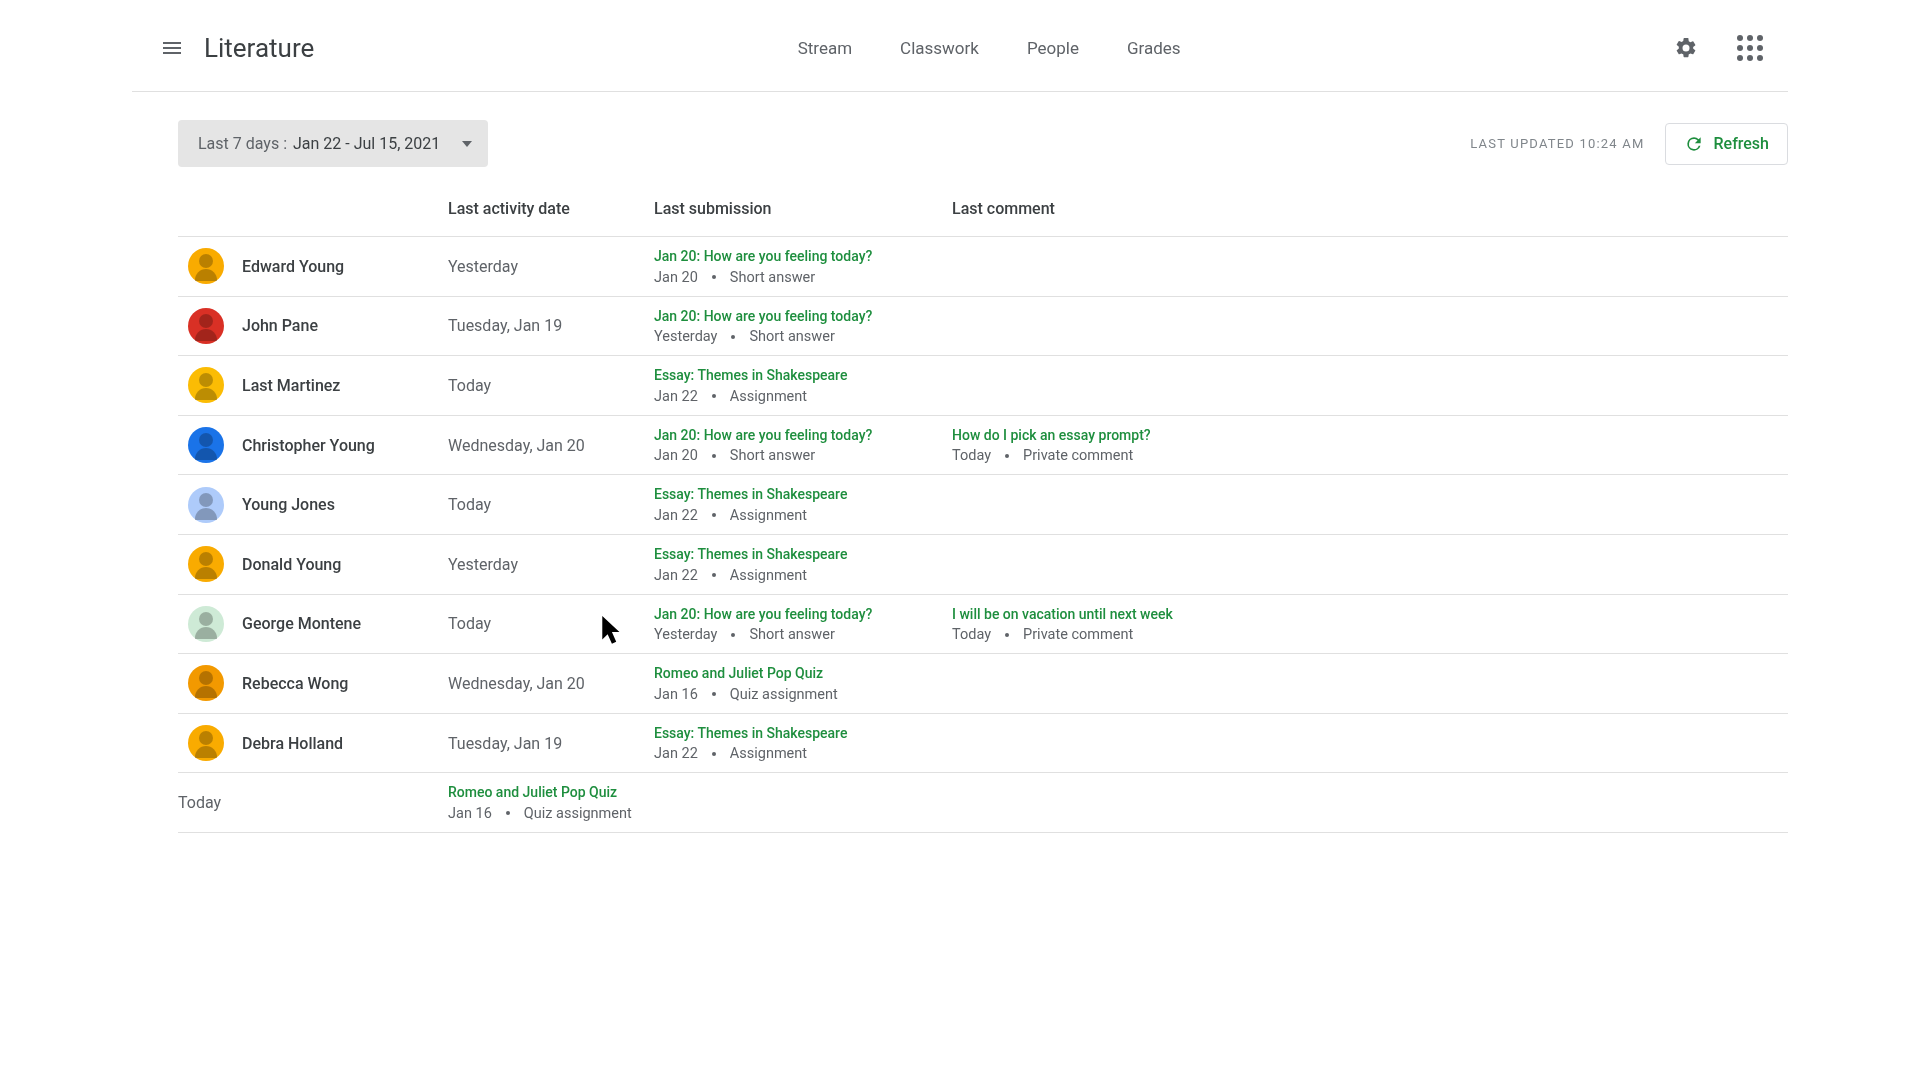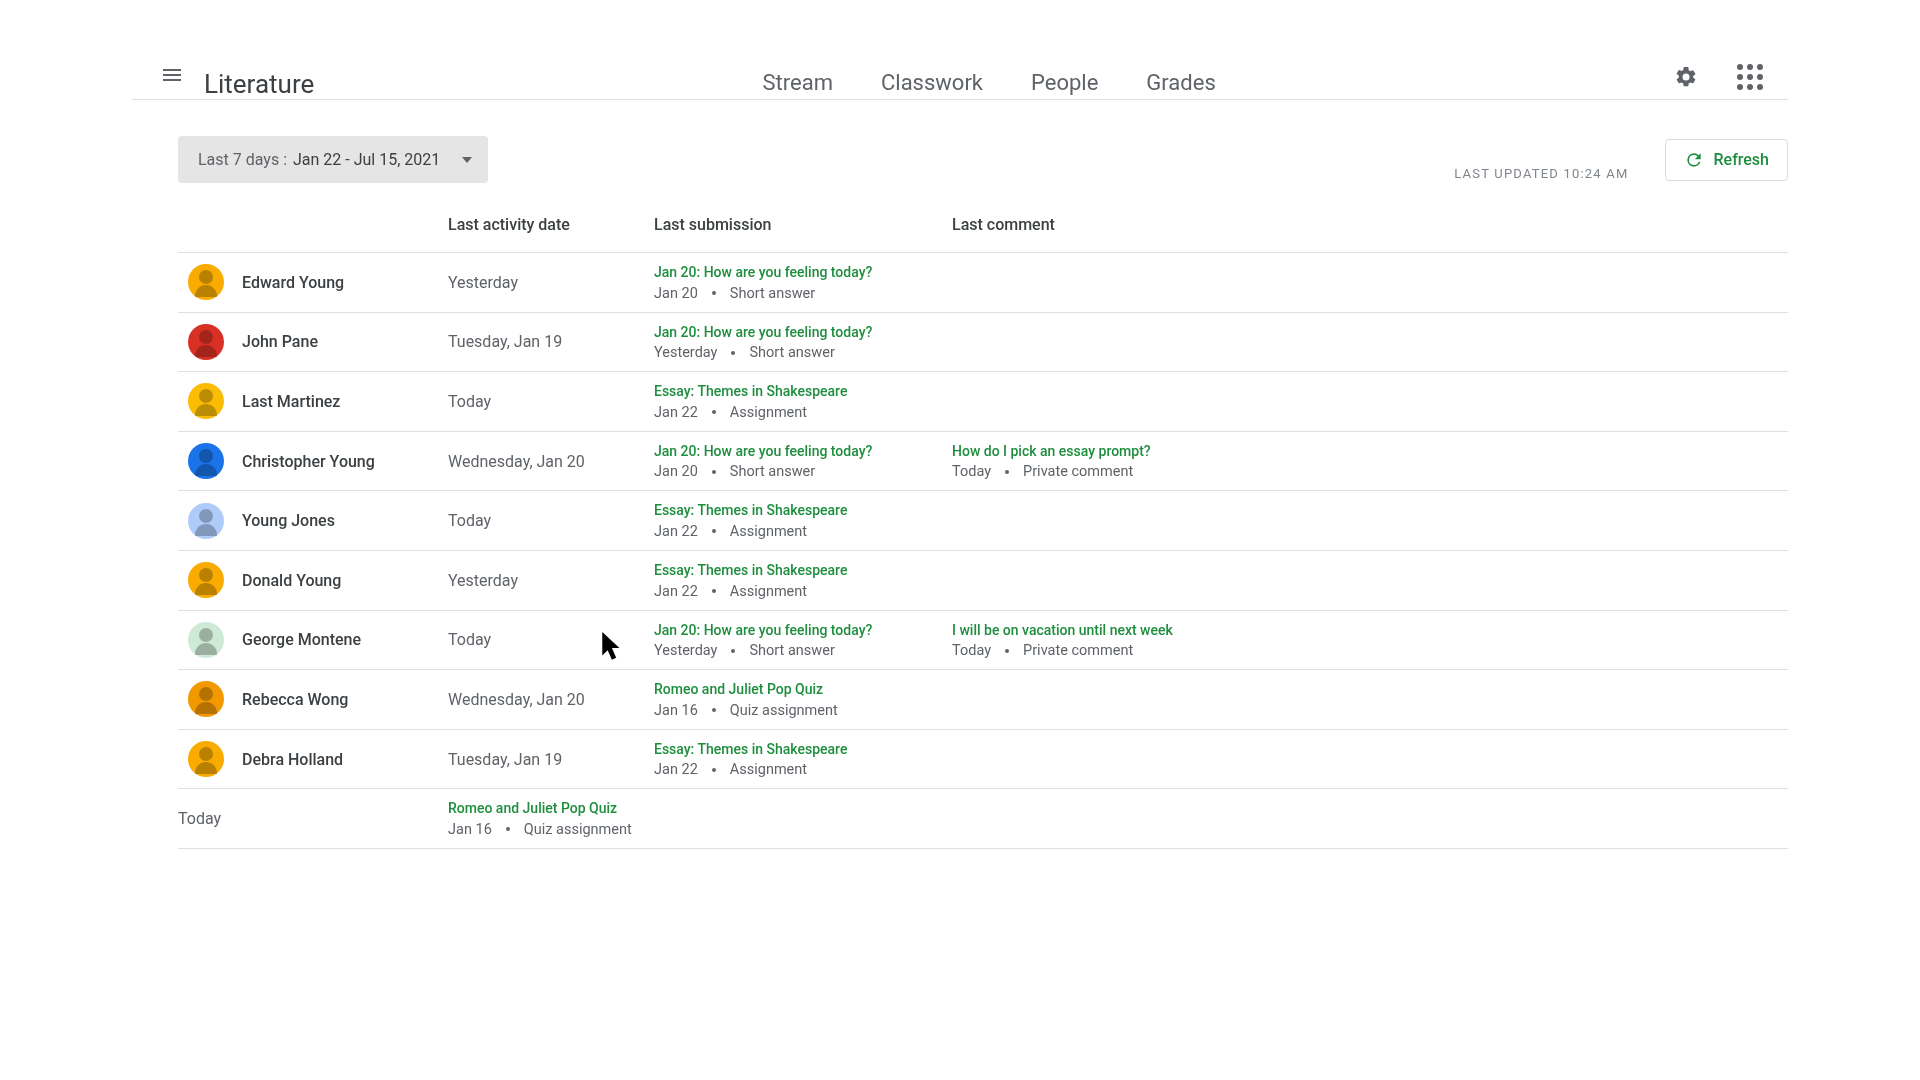--- a/index.html
+++ b/index.html
@@ -6,46 +6,46 @@
   body {
     font-family: 'Google Sans', Roboto, Arial, sans-serif;
     background: #fff;
     color: #3c4043;
     width: 1920px;
     height: 1080px;
     overflow: hidden;
   }
   .header {
     display: flex;
-    align-items: flex-end;
+    align-items: center;
     height: 88px;
     padding: 0 16px;
     border-bottom: 1px solid #e0e0e0;
-    margin: 12px 132px;
+    margin: 4px 132px;
   }
   .menu-icon {
     width: 48px; height: 48px;
     display:flex; align-items:center; justify-content:center;
     cursor:pointer; border-radius:50%;
     margin-right: 8px;
   }
   .menu-icon svg { width:24px; height:24px; fill:#5f6368; }
   .class-title {
     font-size: 26px;
     color: #3c4043;
     font-weight: 400;
     flex-shrink: 0;
   }
   .tabs {
     display:flex;
     gap: 48px;
     margin: 0 auto;
   }
   .tab {
-    font-size: 22px;
+    font-size: 17px;
     color: #5f6368;
     cursor:pointer;
     padding: 4px 0;
   }
   .header-right {
     display:flex;
     align-items:center;
     gap: 20px;
   }
   .icon-btn {
@@ -84,21 +84,21 @@
   .date-filter .label { color:#5f6368; }
   .date-filter .value { margin-left: 6px; }
   .date-filter .caret {
     position:absolute; right:16px; top:50%; transform:translateY(-50%);
     width:0; height:0;
     border-left:5px solid transparent;
     border-right:5px solid transparent;
     border-top:6px solid #5f6368;
   }
   .toolbar-right {
-    display:flex; align-items:flex-end; gap:36px;
+    display:flex; align-items:center; gap:20px;
   }
   .last-updated {
     font-size:13px;
     letter-spacing: 1.2px;
     color:#80868b;
     text-transform: uppercase;
   }
   .refresh-btn {
     border:1px solid #dadce0;
     border-radius:4px;

